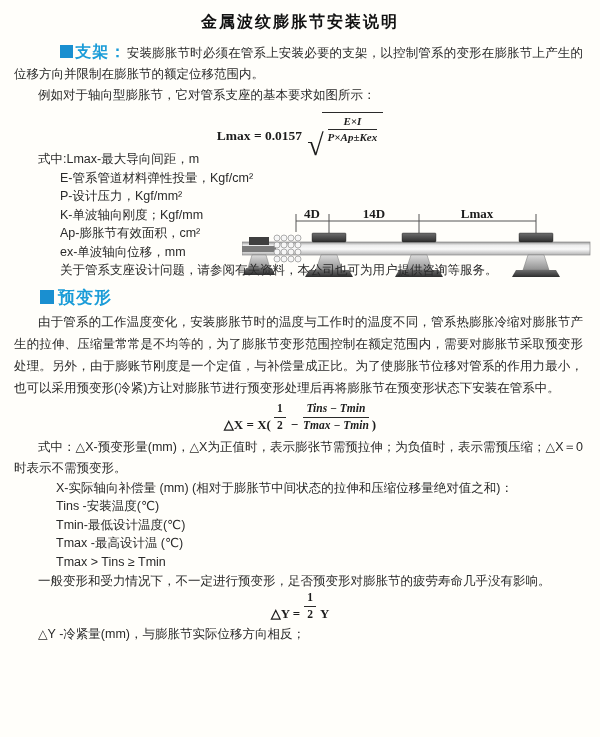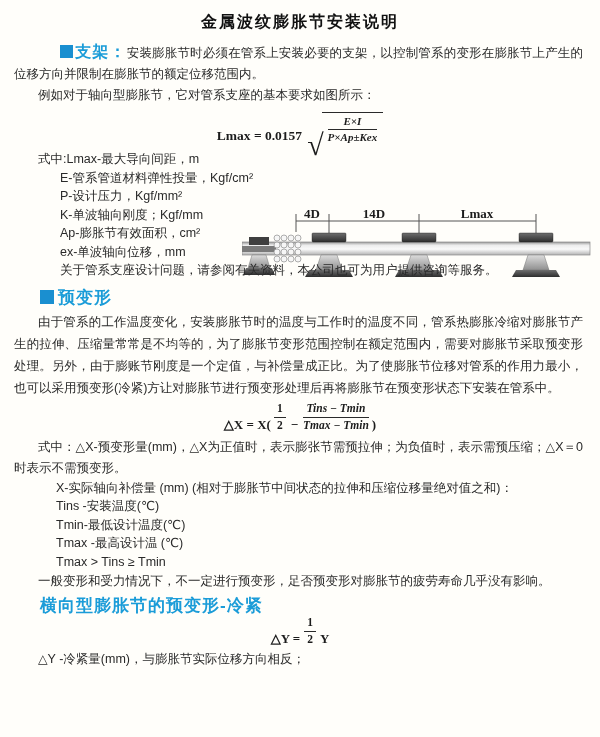--- a/index.html
+++ b/index.html
@@ -205,21 +205,20 @@
   <div class="deflist">
     <div>X-实际轴向补偿量 (mm) (相对于膨胀节中间状态的拉伸和压缩位移量绝对值之和)：</div>
     <div>Tins -安装温度(℃)</div>
     <div>Tmin-最低设计温度(℃)</div>
     <div>Tmax -最高设计温 (℃)</div>
     <div>Tmax &gt; Tins ≥ Tmin</div>
   </div>
 
   <p class="para indent2">一般变形和受力情况下，不一定进行预变形，足否预变形对膨胀节的疲劳寿命几乎没有影响。</p>
 
-  <h3 class="sub-h lateral-h">横向型膨胀节的预变形-冷紧</h3>
 
   <div class="formula f3">
     <span>△Y =</span>
     <span class="frac">
       <span class="num">1</span>
       <span class="den">2</span>
     </span>
     <span>Y</span>
   </div>
 

